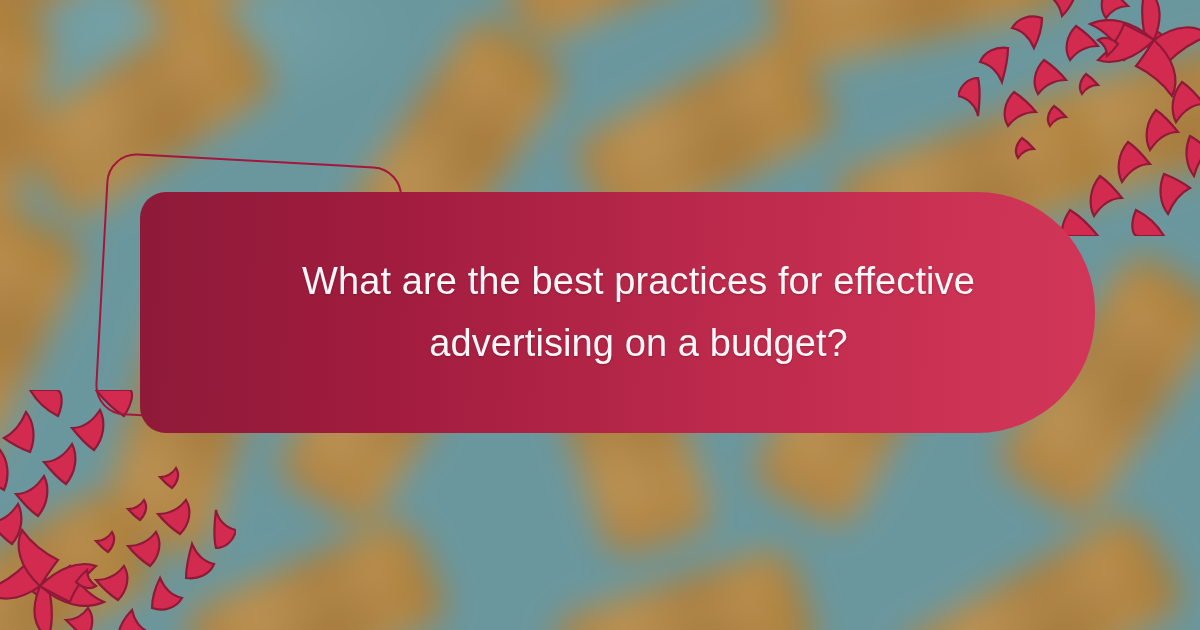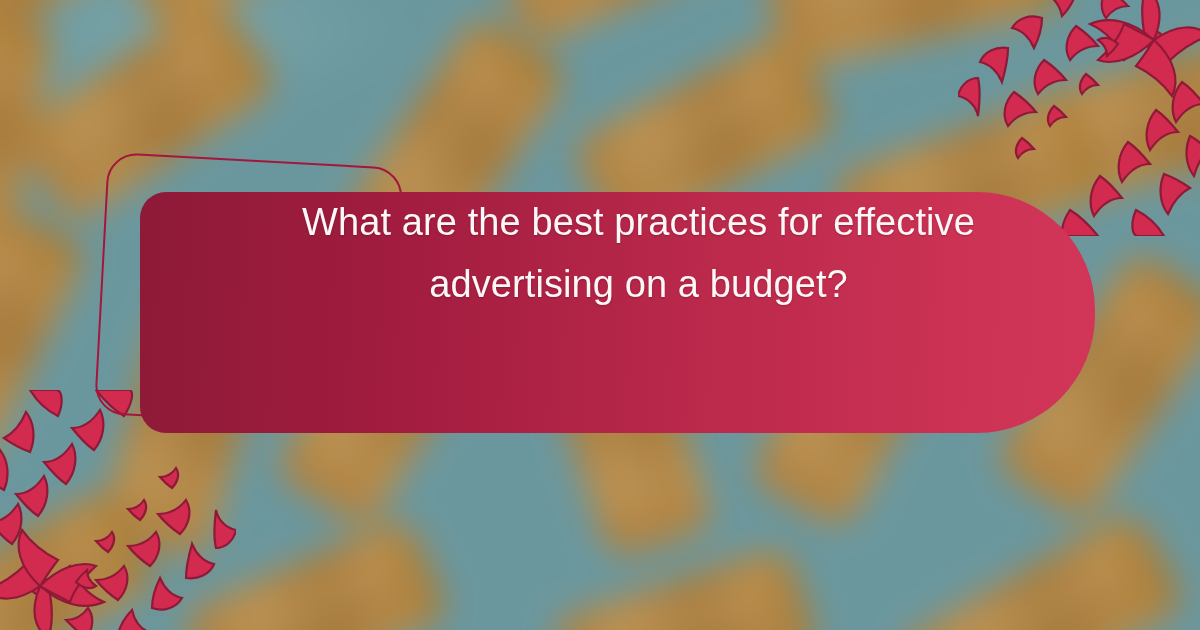--- a/index.html
+++ b/index.html
@@ -44,21 +44,21 @@
     border:2px solid #a4163c;border-radius:30px;
     transform:rotate(3.1deg);transform-origin:0 0;
     background:transparent;
   }
 
   
   .banner{
     position:absolute;left:140px;top:192px;width:955px;height:241px;
     border-radius:26px 118px 118px 26px;
     background:linear-gradient(92deg,#8e1a38 0%,#a11c3f 26%,#bd2a4c 62%,#cd3355 88%,#d13659 100%);
-    display:flex;justify-content:center;
+    display:flex;align-items:center;justify-content:center;
   }
   .banner-title{
     margin:0;padding:0 86px 0 128px;
     color:#fdf7f8;
     font-size:38px;line-height:1.62;font-weight:400;
     letter-spacing:.1px;text-align:center;
     text-shadow:0 1px 2px rgba(60,0,15,.28);
   }
 </style>
 </head>

